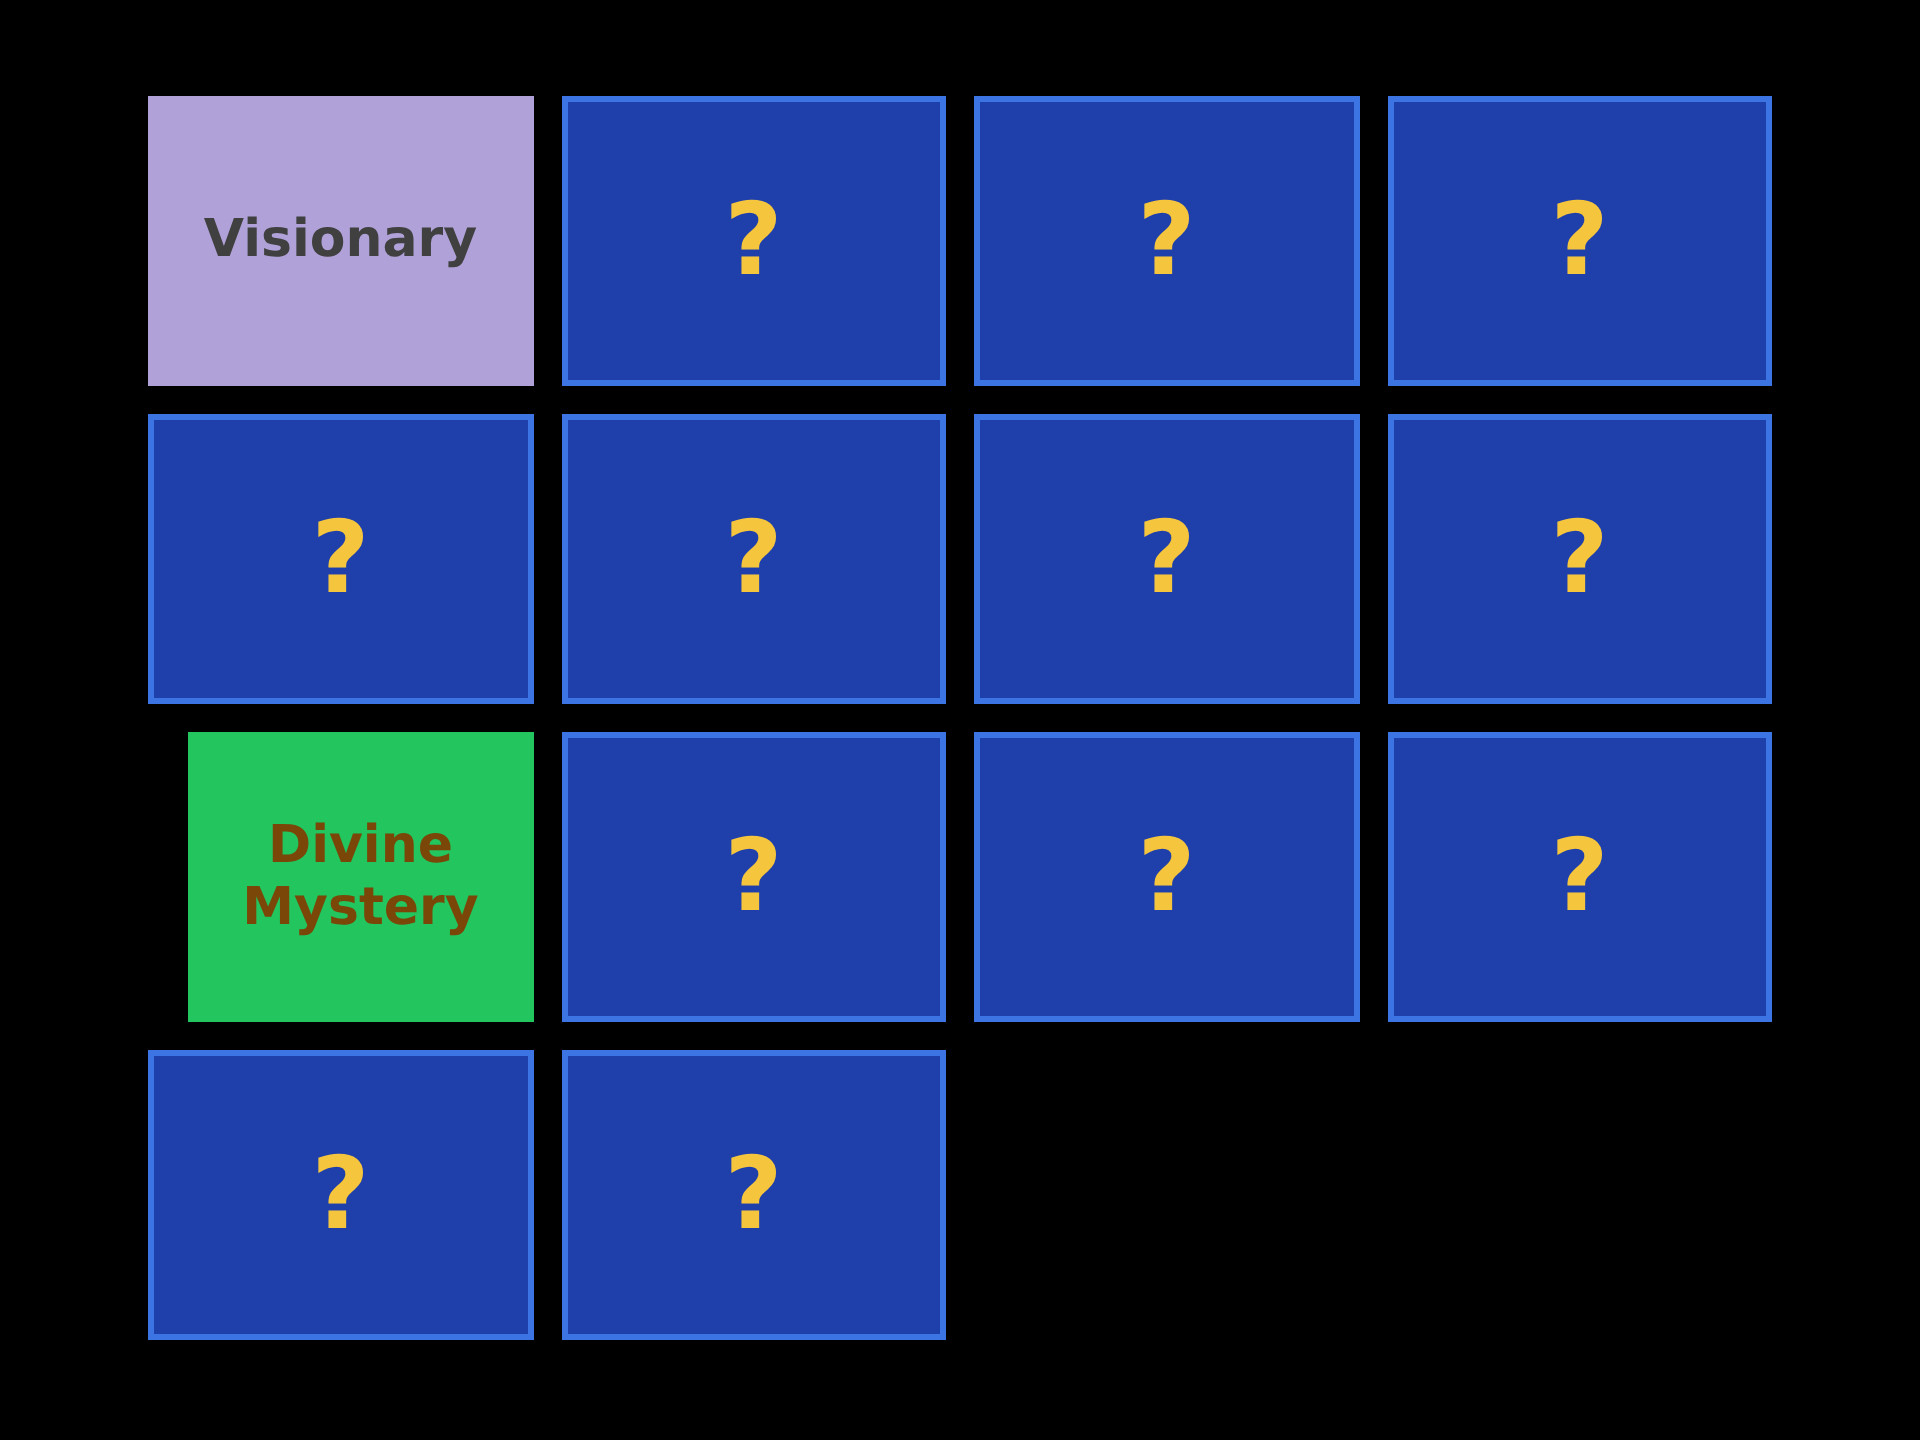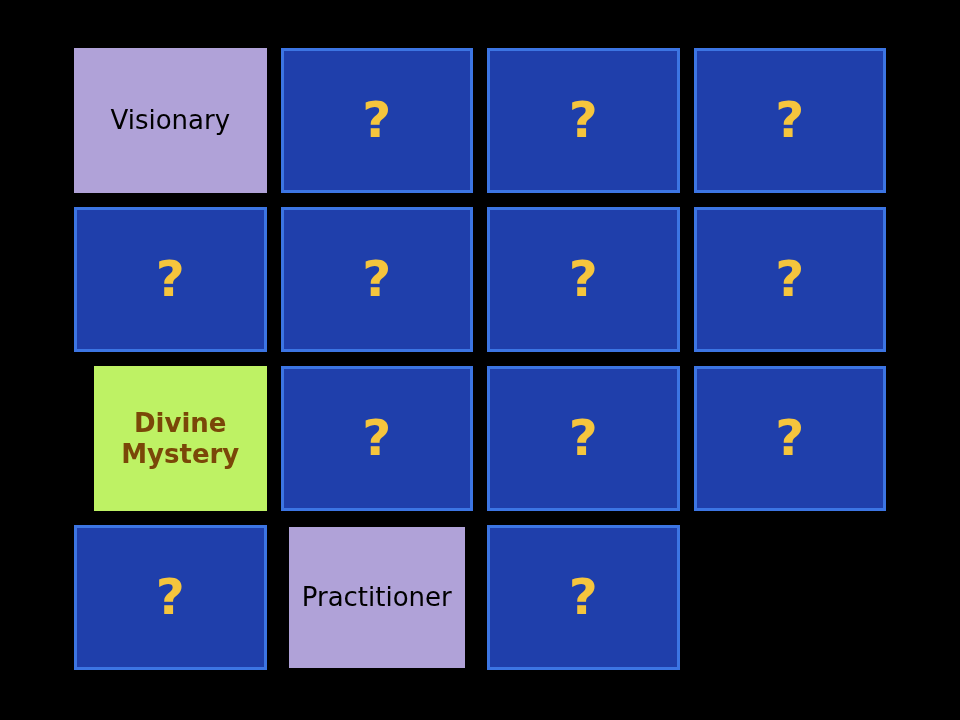--- a/index.html
+++ b/index.html
@@ -53,29 +53,29 @@
     letter-spacing: 0;
     margin-top: -2px;
   }
 
   
   .card.purple-card {
     background: #b0a2d8;
     border: 0;
   }
   .card.purple-card .label {
-    color: #000000;
+    color: #404040;
     font-size: 26px;
-    font-weight: normal;
+    font-weight: bold;
     line-height: 1.18;
   }
 
   
   .card.peach-card {
-    background: #bef264;
+    background: #22c55e;
     border: 0;
     margin-left: 20px;
   }
   .card.peach-card .label {
     color: #7a4708;
     font-size: 26px;
     font-weight: bold;
     line-height: 1.18;
   }
 
@@ -120,19 +120,16 @@
     </div>
     <div class="card hidden-card">
       <span class="qmark">?</span>
     </div>
     <div class="card hidden-card">
       <span class="qmark">?</span>
     </div>
     <div class="card hidden-card">
       <span class="qmark">?</span>
     </div>
-    <div class="card purple-card inset">
-      <span class="label">Practitioner</span>
-    </div>
     <div class="card hidden-card">
       <span class="qmark">?</span>
     </div>
   </div>
 
 </body></html>

